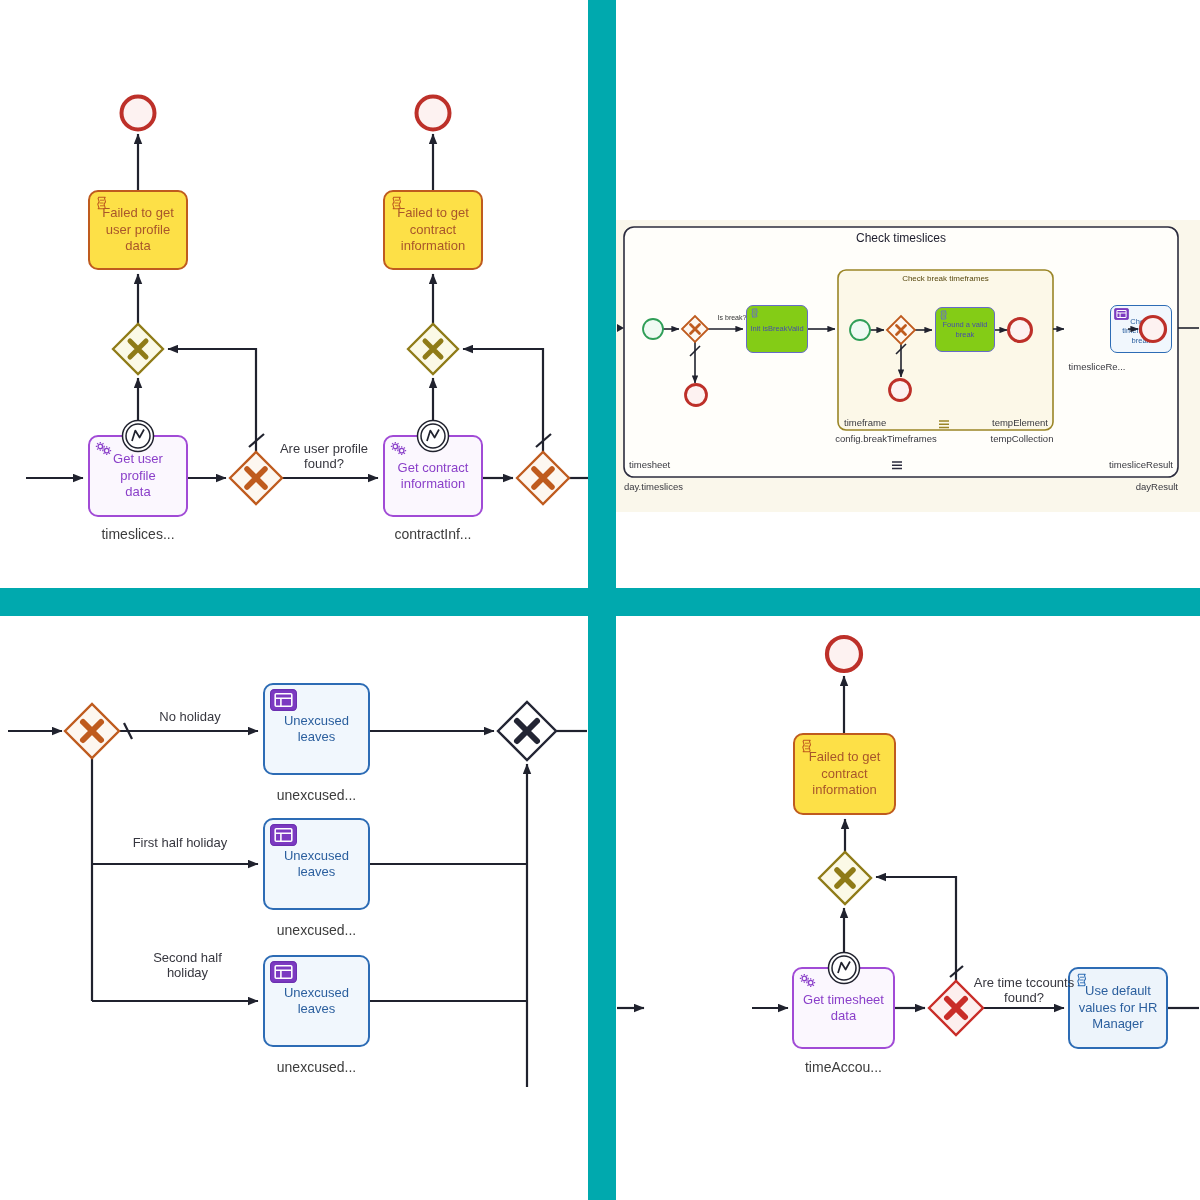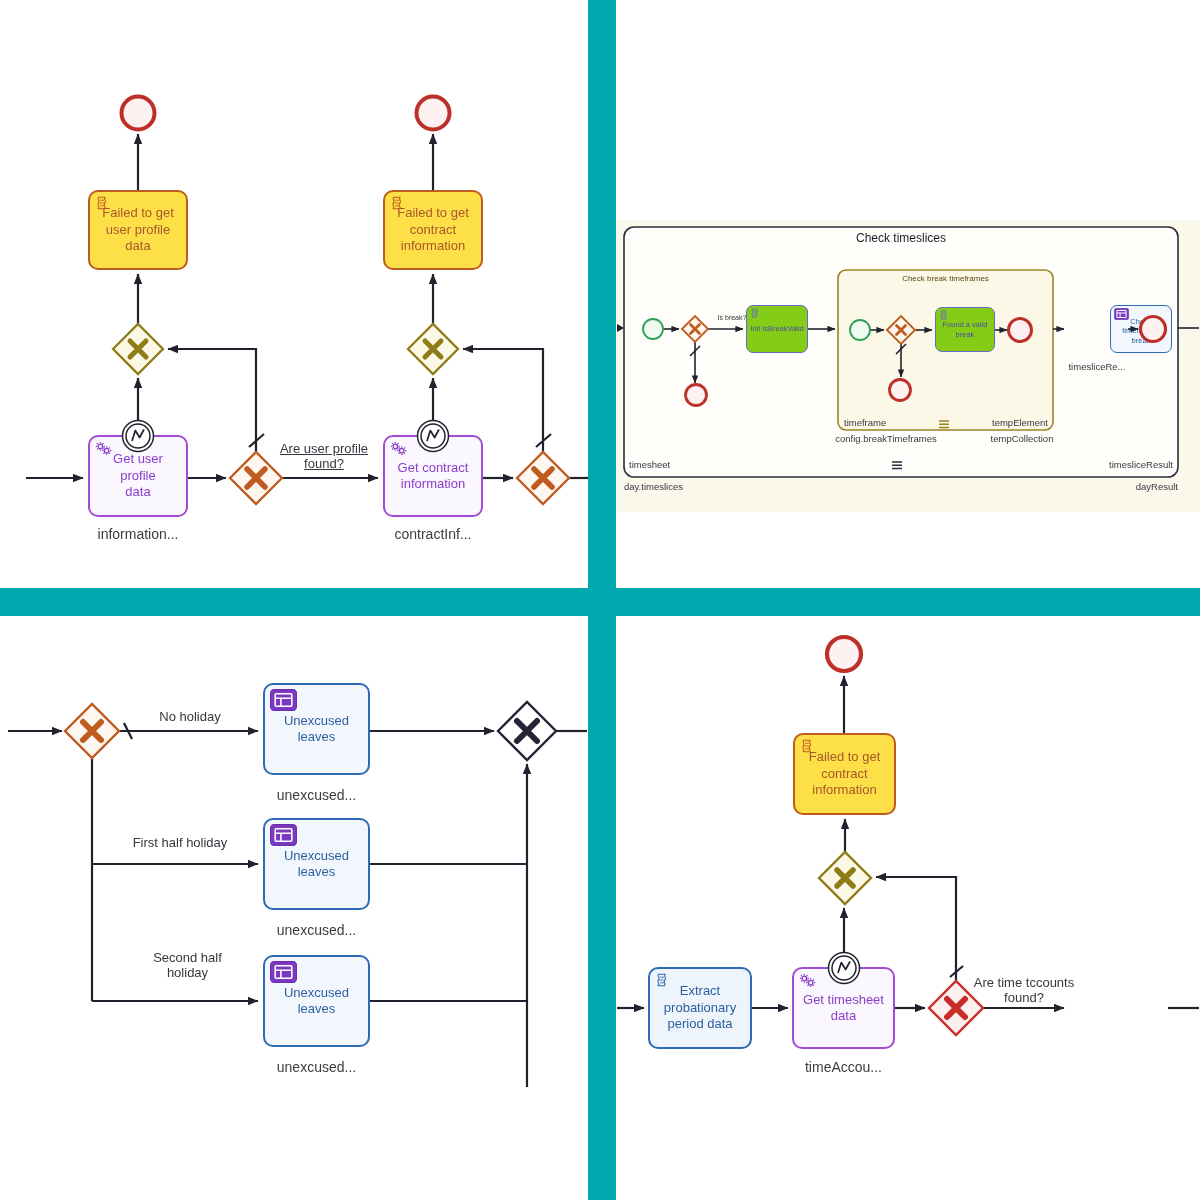--- a/index.html
+++ b/index.html
@@ -76,23 +76,23 @@
     <div class="task orangeT" style="left:383px;top:190px;width:100px;height:80px;">
       <span class="ticon" style="color:#bf5b1e;"><svg width="13" height="14" viewBox="0 0 13 14">
             <path d="M3.8 1.2C1.2 3 6 5 3.4 7 1 9 5.8 11 3.2 12.8H9.4C12 11 7.2 9 9.8 7 12.4 5 7.6 3 10.2 1.2Z" fill="none" stroke="currentColor" stroke-width="1.1" stroke-linejoin="round"></path>
             <path d="M5 4.2H9M4.5 7H8.5M5 9.8H9" stroke="currentColor" stroke-width="0.9" fill="none"></path>
           </svg></span>
       <span class="txt">Failed to get
 contract
 information</span>
     </div>
 
-    <div class="lbl flowlbl pre ctr" style="left:278px;top:441px;width:92px;text-decoration:underline;">Are user profile
+    <div class="lbl flowlbl pre ctr" style="left:278px;top:441px;width:92px;">Are user profile
 found?</div>
-    <div class="lbl ctr" style="left:88px;top:526px;width:100px;">information...</div>
+    <div class="lbl ctr" style="left:88px;top:526px;width:100px;">timeslices...</div>
     <div class="lbl ctr" style="left:383px;top:526px;width:100px;">contractInf...</div>
 
     <svg class="wires" width="588" height="588">
       <defs>
           <marker id="arrQ1" viewBox="0 0 10 8" markerWidth="11" markerHeight="9" refX="9.5" refY="4" orient="auto" markerUnits="userSpaceOnUse">
             <path d="M0,0 L10,4 L0,8 Z" fill="#20222e"></path>
           </marker>
         </defs>
       <g stroke="#20222e" stroke-width="2.2" fill="none">
         <path d="M26,478 H83" marker-end="url(#arrQ1)"></path>
@@ -279,43 +279,43 @@
       </g>
       <polygon points="65,115 92,88 119,115 92,142" fill="#fdf7f0" stroke="#bf5b1e" stroke-width="2.4"></polygon>
       <path d="M83,106 L101,124 M83,124 L101,106" stroke="#bf5b1e" stroke-width="6" stroke-linecap="round"></path>
       <polygon points="498,115 527,86 556,115 527,144" fill="#ffffff" stroke="#232534" stroke-width="2.4"></polygon>
       <path d="M517,105 L537,125 M517,125 L537,105" stroke="#232534" stroke-width="6" stroke-linecap="round"></path>
     </svg>
   </div>
 
   <div class="quad" style="left:616px;top:616px;width:584px;height:584px;">
 
-    <div class="task blueT" style="left:32px;top:351px;width:104px;height:82px;">
-      <span class="ticon" style="color:#2d6cb5;"><svg width="13" height="14" viewBox="0 0 13 14">
-            <path d="M3.8 1.2C1.2 3 6 5 3.4 7 1 9 5.8 11 3.2 12.8H9.4C12 11 7.2 9 9.8 7 12.4 5 7.6 3 10.2 1.2Z" fill="none" stroke="currentColor" stroke-width="1.1" stroke-linejoin="round"></path>
-            <path d="M5 4.2H9M4.5 7H8.5M5 9.8H9" stroke="currentColor" stroke-width="0.9" fill="none"></path>
-          </svg></span>
-      <span class="txt">Extract
-probationary
-period data</span>
-    </div>
 
     <div class="task purple" style="left:176px;top:351px;width:103px;height:82px;">
       <span class="ticon" style="color:#8a3fc9;"><svg width="17" height="15" viewBox="0 0 16 14">
             <g fill="none" stroke="currentColor" stroke-width="1.2">
               <circle cx="5" cy="5" r="2.1"></circle>
               <path d="M5 0.8V2M5 8V9.2M0.8 5H2M8 5H9.2M2 2l.9.9M7.1 7.1l.9.9M8 2l-.9.9M2.9 7.1L2 8"></path>
               <circle cx="11" cy="9" r="2.1"></circle>
               <path d="M11 4.8V6M11 12v1.2M6.8 9H8M14 9h1.2M8 6l.9.9M13.1 11.1l.9.9M14 6l-.9.9M8.9 11.1L8 12"></path>
             </g>
           </svg></span>
       <span class="txt">Get timesheet
 data</span>
     </div>
 
+    <div class="task blueT" style="left:452px;top:351px;width:100px;height:82px;">
+      <span class="ticon" style="color:#2d6cb5;"><svg width="13" height="14" viewBox="0 0 13 14">
+            <path d="M3.8 1.2C1.2 3 6 5 3.4 7 1 9 5.8 11 3.2 12.8H9.4C12 11 7.2 9 9.8 7 12.4 5 7.6 3 10.2 1.2Z" fill="none" stroke="currentColor" stroke-width="1.1" stroke-linejoin="round"></path>
+            <path d="M5 4.2H9M4.5 7H8.5M5 9.8H9" stroke="currentColor" stroke-width="0.9" fill="none"></path>
+          </svg></span>
+      <span class="txt">Use default
+values for HR
+Manager</span>
+    </div>
 
     <div class="task orangeT" style="left:177px;top:117px;width:103px;height:82px;">
       <span class="ticon" style="color:#bf5b1e;"><svg width="13" height="14" viewBox="0 0 13 14">
             <path d="M3.8 1.2C1.2 3 6 5 3.4 7 1 9 5.8 11 3.2 12.8H9.4C12 11 7.2 9 9.8 7 12.4 5 7.6 3 10.2 1.2Z" fill="none" stroke="currentColor" stroke-width="1.1" stroke-linejoin="round"></path>
             <path d="M5 4.2H9M4.5 7H8.5M5 9.8H9" stroke="currentColor" stroke-width="0.9" fill="none"></path>
           </svg></span>
       <span class="txt">Failed to get
 contract
 information</span>
     </div>

